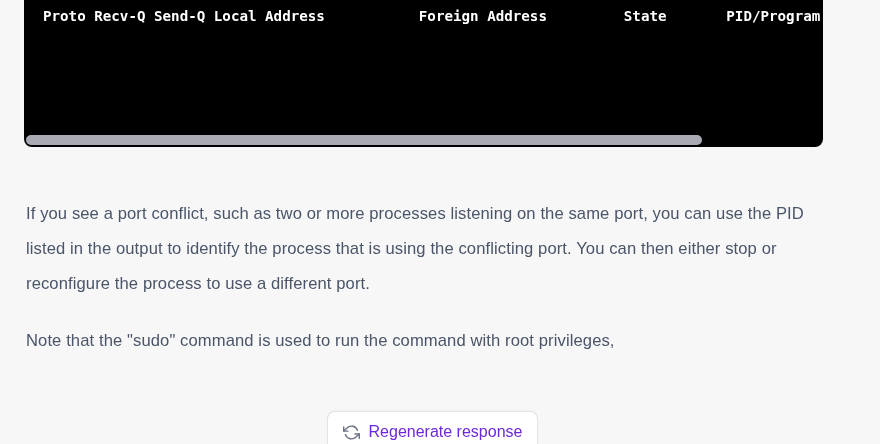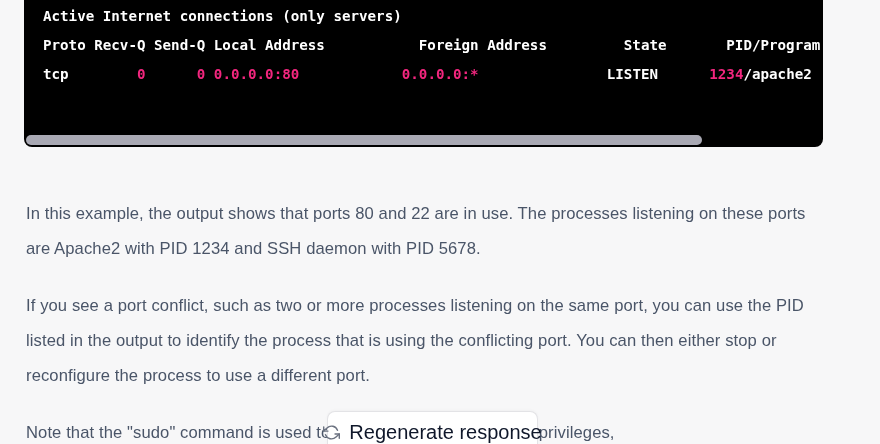--- a/index.html
+++ b/index.html
@@ -105,42 +105,39 @@
     box-shadow: 0 -1px 3px rgba(0,0,0,0.03);
   }
   .regen-icon {
     width: 17px;
     height: 17px;
     display: block;
     flex: 0 0 auto;
     margin-top: 1px;
   }
   .regen-label {
-    color: #0f172a;
-    font-size: 20px;
+    color: #6d28d9;
+    font-size: 16px;
     line-height: 1;
     white-space: nowrap;
   }
 </style>
 </head>
 <body style="background: rgb(247, 247, 248);">
 
 <div class="code-block">
   <div class="code-scroll" id="code-scroll">
-      <div class="code-line"><span class="plain">Active Internet connections (only servers)</span></div>
       <div class="code-line"><span class="plain">Proto Recv-Q Send-Q Local Address           Foreign Address         State       PID/Program name</span></div>
-      <div class="code-line"><span class="plain">tcp        </span><span class="num">0</span><span class="plain">      </span><span class="num">0 0.0.0.0:80</span><span class="plain">            </span><span class="num">0.0.0.0:*</span><span class="plain">               LISTEN      </span><span class="num">1234</span><span class="plain">/apache2</span></div>
     </div>
   <div class="code-scrollbar-track">
     <div class="code-scrollbar-thumb" id="scroll-thumb" style="background: rgb(169, 169, 180); width: 676px;"></div>
   </div>
 </div>
 
 <div class="prose" id="prose-root">
-    <p class="para">In this example, the output shows that ports 80 and 22 are in use. The processes listening on these ports are Apache2 with PID 1234 and SSH daemon with PID 5678.</p>
     <p class="para">If you see a port conflict, such as two or more processes listening on the same port, you can use the PID listed in the output to identify the process that is using the conflicting port. You can then either stop or reconfigure the process to use a different port.</p>
     <p class="para">Note that the "sudo" command is used to run the command with root privileges,</p>
   </div>
 
 <div class="regen-button">
   <span class="regen-icon-wrap">
     <svg class="regen-icon" viewBox="0 0 24 24" fill="none" stroke="#6b7280" stroke-width="2" stroke-linecap="round" stroke-linejoin="round" aria-hidden="true">
       <polyline points="1 4 1 10 7 10"></polyline>
       <polyline points="23 20 23 14 17 14"></polyline>
       <path d="M20.49 9A9 9 0 0 0 5.64 5.64L1 10m22 4l-4.64 4.36A9 9 0 0 1 3.51 15"></path>

